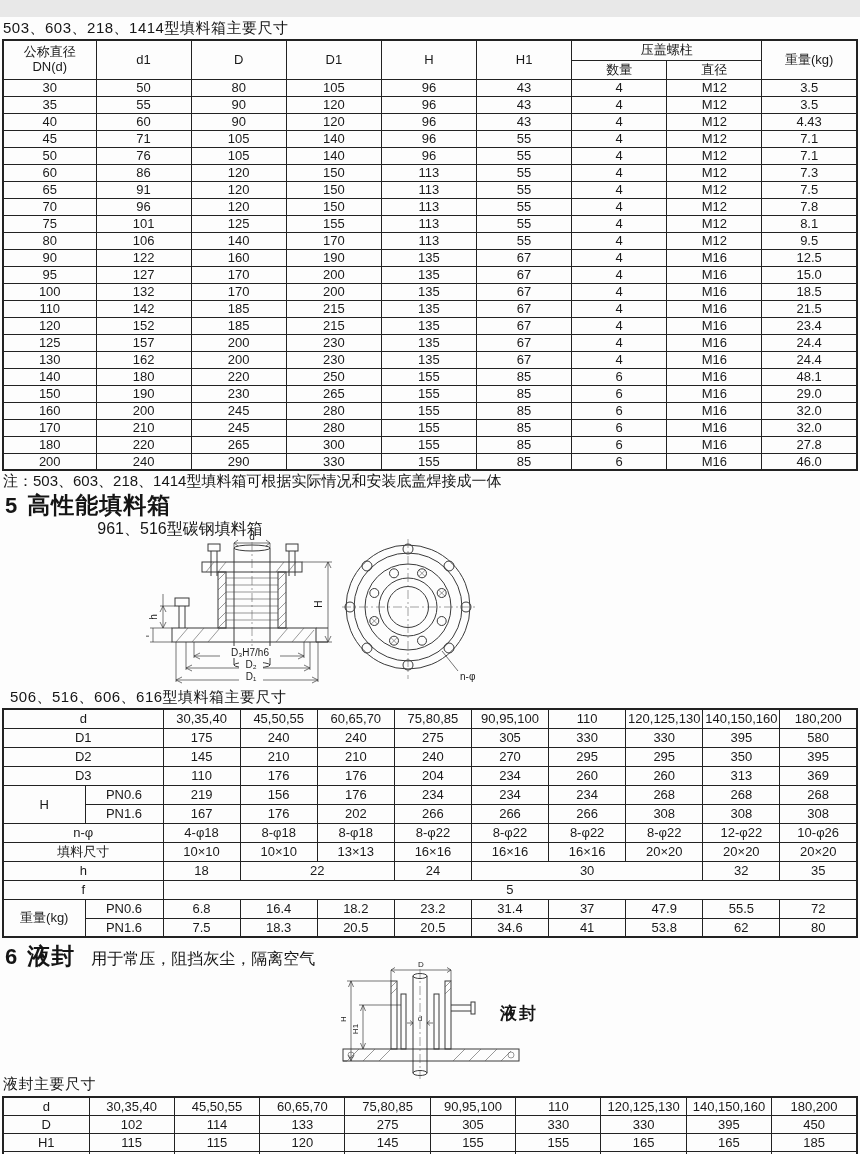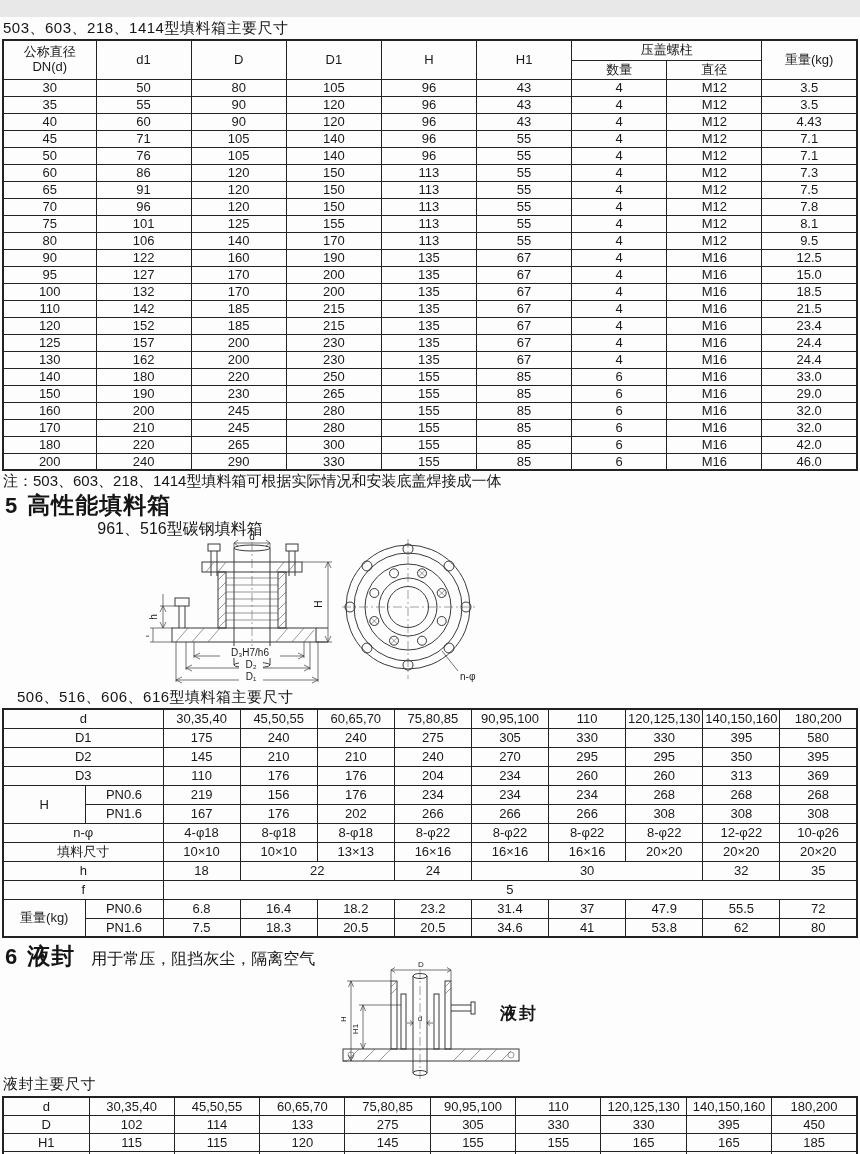--- a/index.html
+++ b/index.html
@@ -266,21 +266,21 @@
         </tr>
         <tr>
           <td>140</td>
           <td>180</td>
           <td>220</td>
           <td>250</td>
           <td>155</td>
           <td>85</td>
           <td>6</td>
           <td>M16</td>
-          <td>33.0</td>
+          <td>48.1</td>
         </tr>
         <tr>
           <td>150</td>
           <td>190</td>
           <td>230</td>
           <td>265</td>
           <td>155</td>
           <td>85</td>
           <td>6</td>
           <td>M16</td>
@@ -310,21 +310,21 @@
         </tr>
         <tr>
           <td>180</td>
           <td>220</td>
           <td>265</td>
           <td>300</td>
           <td>155</td>
           <td>85</td>
           <td>6</td>
           <td>M16</td>
-          <td>42.0</td>
+          <td>27.8</td>
         </tr>
         <tr>
           <td>200</td>
           <td>240</td>
           <td>290</td>
           <td>330</td>
           <td>155</td>
           <td>85</td>
           <td>6</td>
           <td>M16</td>
@@ -447,21 +447,21 @@
       <circle class="ln" cx="52" cy="39.3" r="4.5"></circle>
         <circle class="ln" cx="52" cy="106.7" r="4.5"></circle>
       <path d="M96,55.5 L103.4,62.5 M96,62.5 L103.4,55.5 M28.7,83.5 L35.9,90.5 M28.7,90.5 L35.9,83.5
                M76.5,35.8 L83.5,42.8 M76.5,42.8 L83.5,35.8 M48.5,103.2 L55.5,110.2 M48.5,110.2 L55.5,103.2"></path>
     </g>
 
     <line class="dim" x1="100" y1="117" x2="116" y2="137"></line>
     <text class="dimtxt" x="118" y="146">n-φ</text>
   </svg>
 
-  <div class="abs small-title" style="left:17px; top:671px;">506、516、606、616型填料箱主要尺寸</div>
+  <div class="abs small-title" style="left:10px; top:671px;">506、516、606、616型填料箱主要尺寸</div>
 
   <table id="t2" class="abs" style="left:2px; top:691px;">
     <colgroup>
       <col style="width:82px">
         <col style="width:78px">
         <col>
         <col>
         <col>
         <col>
         <col>

